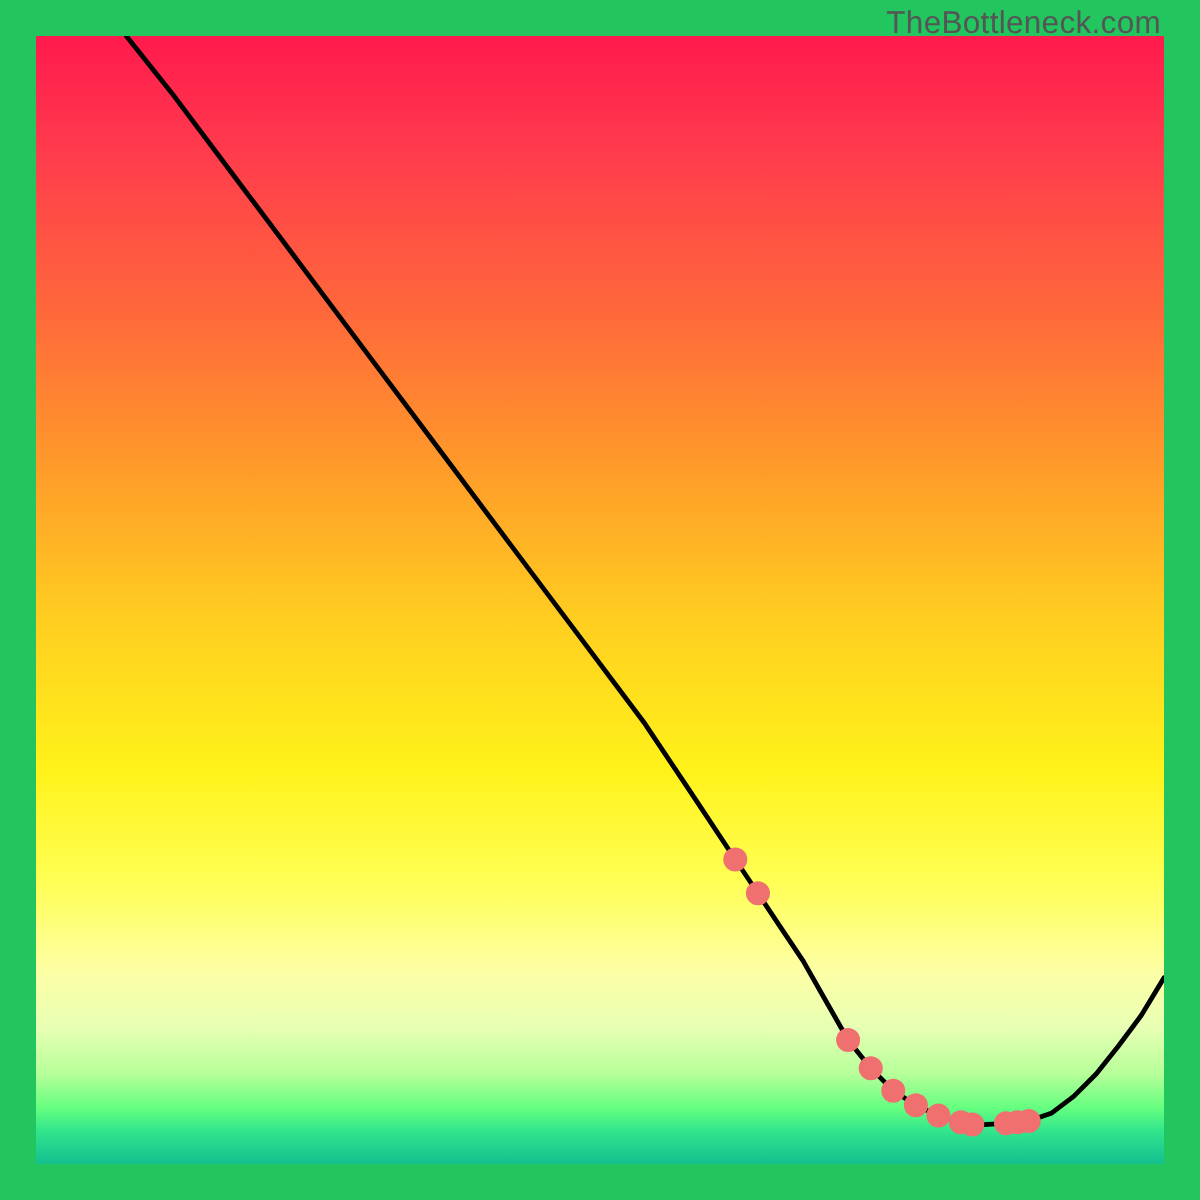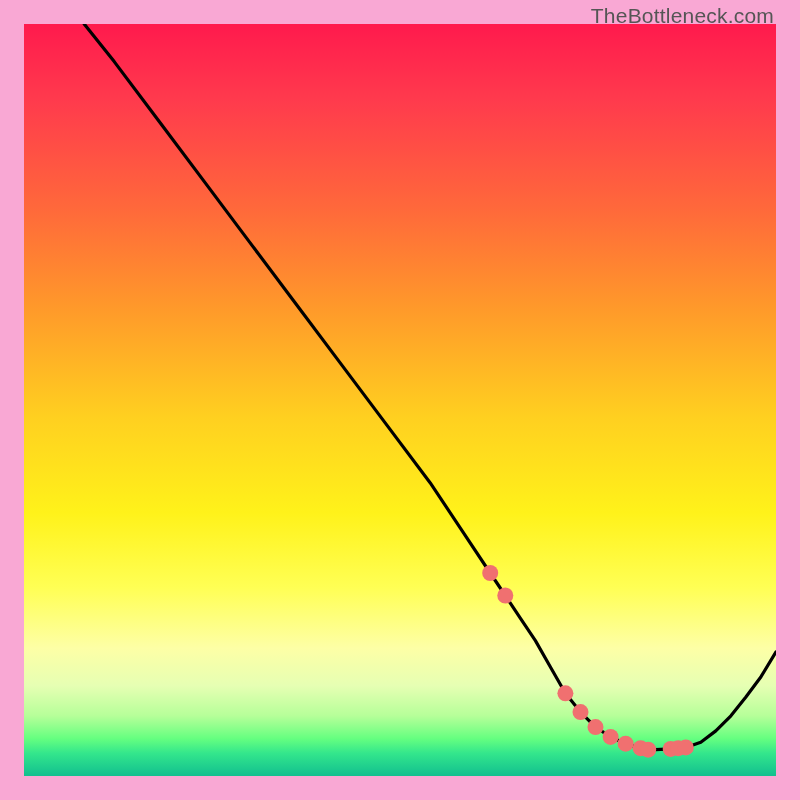--- a/index.html
+++ b/index.html
@@ -10,21 +10,21 @@
     overflow: hidden;
     background: #000;
     font-family: Arial, Helvetica, sans-serif;
   }
   .frame {
     position: absolute;
     left: 0;
     top: 0;
     width: 800px;
     height: 800px;
-    background: #f9a8d4;
+    background: #22c55e;
   }
   .plot-area {
     position: absolute;
     left: 24px;
     top: 24px;
     width: 752px;
     height: 752px;
     overflow: hidden;
   }
   .gradient-bg {

